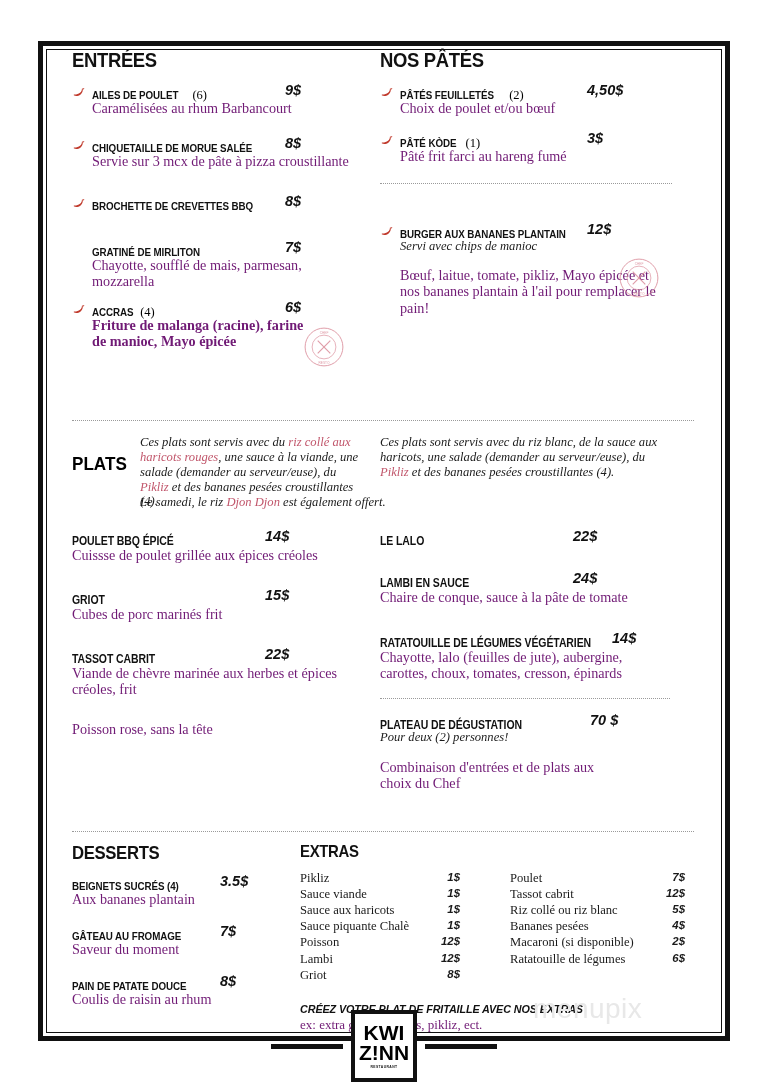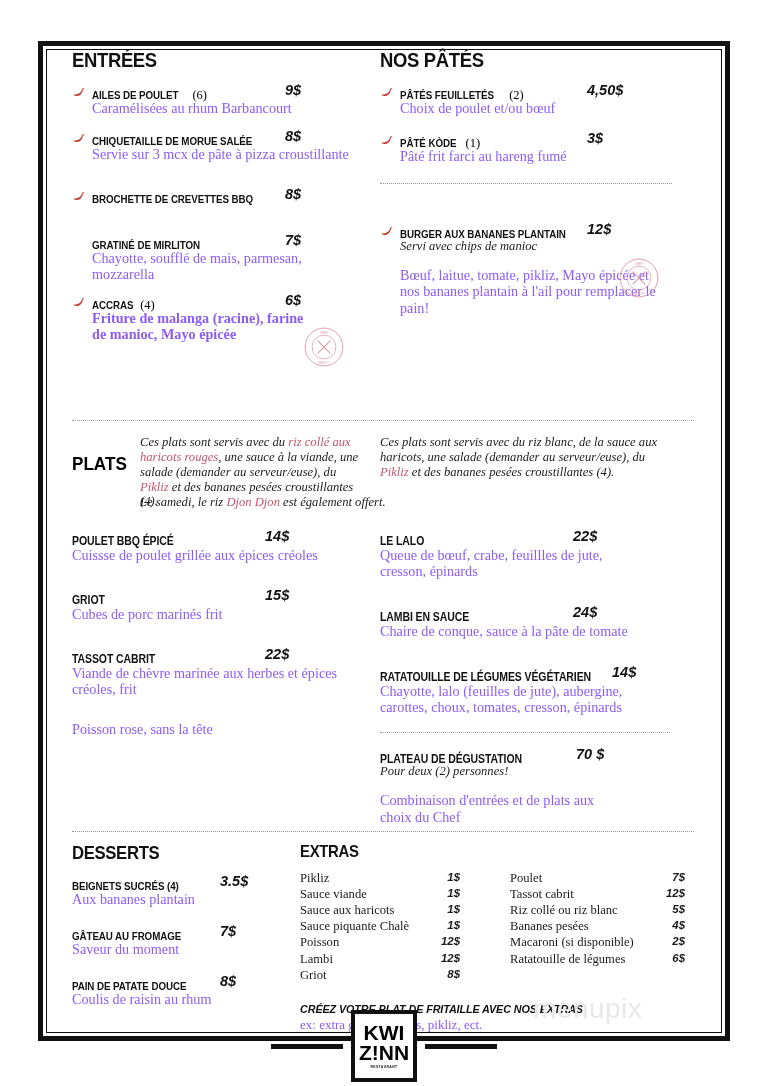--- a/index.html
+++ b/index.html
@@ -66,21 +66,21 @@
     font-weight: bold;
     font-style: italic;
     font-size: 14.5px;
     color: #111;
     white-space: nowrap;
   }
   .desc {
     font-family: "Liberation Serif", serif;
     font-size: 14.2px;
     line-height: 1.12;
-    color: #8b5cf6;
+    color: #701a75;
   }
   .desc-it {
     font-family: "Liberation Serif", serif;
     font-style: italic;
     font-size: 12.6px;
     line-height: 1.18;
     color: #1a1a1a;
   }
   .red { color: #c1566b; }
 
@@ -172,21 +172,21 @@
               <path d="M11.6 1.2c.6-.2.9.4.5.9-.4.5-1 .4-1.4.2.3 1.9-.5 3.9-2.1 5.2C6.6 9 4 9.5 2.2 8.6c-.7-.3-.6-1 .2-1 2.3 0 4.2-.6 5.6-1.8 1.3-1.1 2-2.6 1.9-4.1.5-.2 1.1-.4 1.7-.5z" fill="#c0392b"></path>
             </svg>
         </span>
         <div class="hdr">
           <span class="nm"><span class="item-name">AILES DE POULET</span><span class="item-qty">(6)</span></span>
           <span class="pr price" style="left:193px;">9$</span>
         </div>
         <div class="desc" style="margin-top:1px;">Caramélisées au rhum Barbancourt</div>
       </div>
 
-      <div class="entry" style="margin-top:14px;padding-left:20px;">
+      <div class="entry" style="margin-top:21px;padding-left:20px;">
         <span class="chili">
           <svg width="13" height="12" viewBox="0 0 13 12">
               <path d="M11.6 1.2c.6-.2.9.4.5.9-.4.5-1 .4-1.4.2.3 1.9-.5 3.9-2.1 5.2C6.6 9 4 9.5 2.2 8.6c-.7-.3-.6-1 .2-1 2.3 0 4.2-.6 5.6-1.8 1.3-1.1 2-2.6 1.9-4.1.5-.2 1.1-.4 1.7-.5z" fill="#c0392b"></path>
             </svg>
         </span>
         <div class="hdr">
           <span class="nm"><span class="item-name">CHIQUETAILLE DE MORUE SALÉE</span></span>
           <span class="pr price" style="left:193px;">8$</span>
         </div>
         <div class="desc" style="margin-top:1px;">Servie sur 3 mcx de pâte à pizza croustillante</div>
@@ -351,21 +351,20 @@
             <div class="desc" style="margin-top:2px;">Poisson rose, sans la tête</div>
           </div>
         </div>
 
         <div style="position:absolute;left:308px;top:0;width:305px;">
           <div class="entry">
             <div class="hdr">
               <span class="nm"><span class="item-name" style="font-size:12.2px;">LE LALO</span></span>
               <span class="pr price" style="left:193px;">22$</span>
             </div>
-            <div class="desc" style="margin-top:2px;width:250px;">Queue de bœuf, crabe, feuillles de jute, cresson, épinards</div>
           </div>
 
           <div class="entry" style="margin-top:27px;">
             <div class="hdr">
               <span class="nm"><span class="item-name" style="font-size:12.2px;">LAMBI EN SAUCE</span></span>
               <span class="pr price" style="left:193px;">24$</span>
             </div>
             <div class="desc" style="margin-top:2px;">Chaire de conque, sauce à la pâte de tomate</div>
           </div>
 
@@ -375,21 +374,21 @@
               <span class="pr price" style="left:232px;">14$</span>
             </div>
             <div class="desc" style="margin-top:2px;width:292px;">Chayotte, lalo (feuilles de jute), aubergine, carottes, choux, tomates, cresson, épinards</div>
           </div>
 
           <div class="dotted" style="margin-top:16px;width:290px;"></div>
 
           <div class="entry" style="margin-top:16px;">
             <div class="hdr">
               <span class="nm"><span class="item-name" style="font-size:12.2px;">PLATEAU DE DÉGUSTATION</span></span>
-              <span class="pr price" style="left:196px;">70 $</span>
+              <span class="pr price" style="left:210px;">70 $</span>
             </div>
             <div class="desc-it" style="margin-top:0px;">Pour deux (2) personnes!</div>
             <div class="desc" style="margin-top:14px;width:215px;line-height:1.18;">Combinaison d'entrées et de plats aux choix du Chef</div>
           </div>
         </div>
       </div>
     </div>
 
     <div style="position:absolute;left:26px;top:783px;width:622px;">
       <div class="dotted" style="width:622px;"></div>

